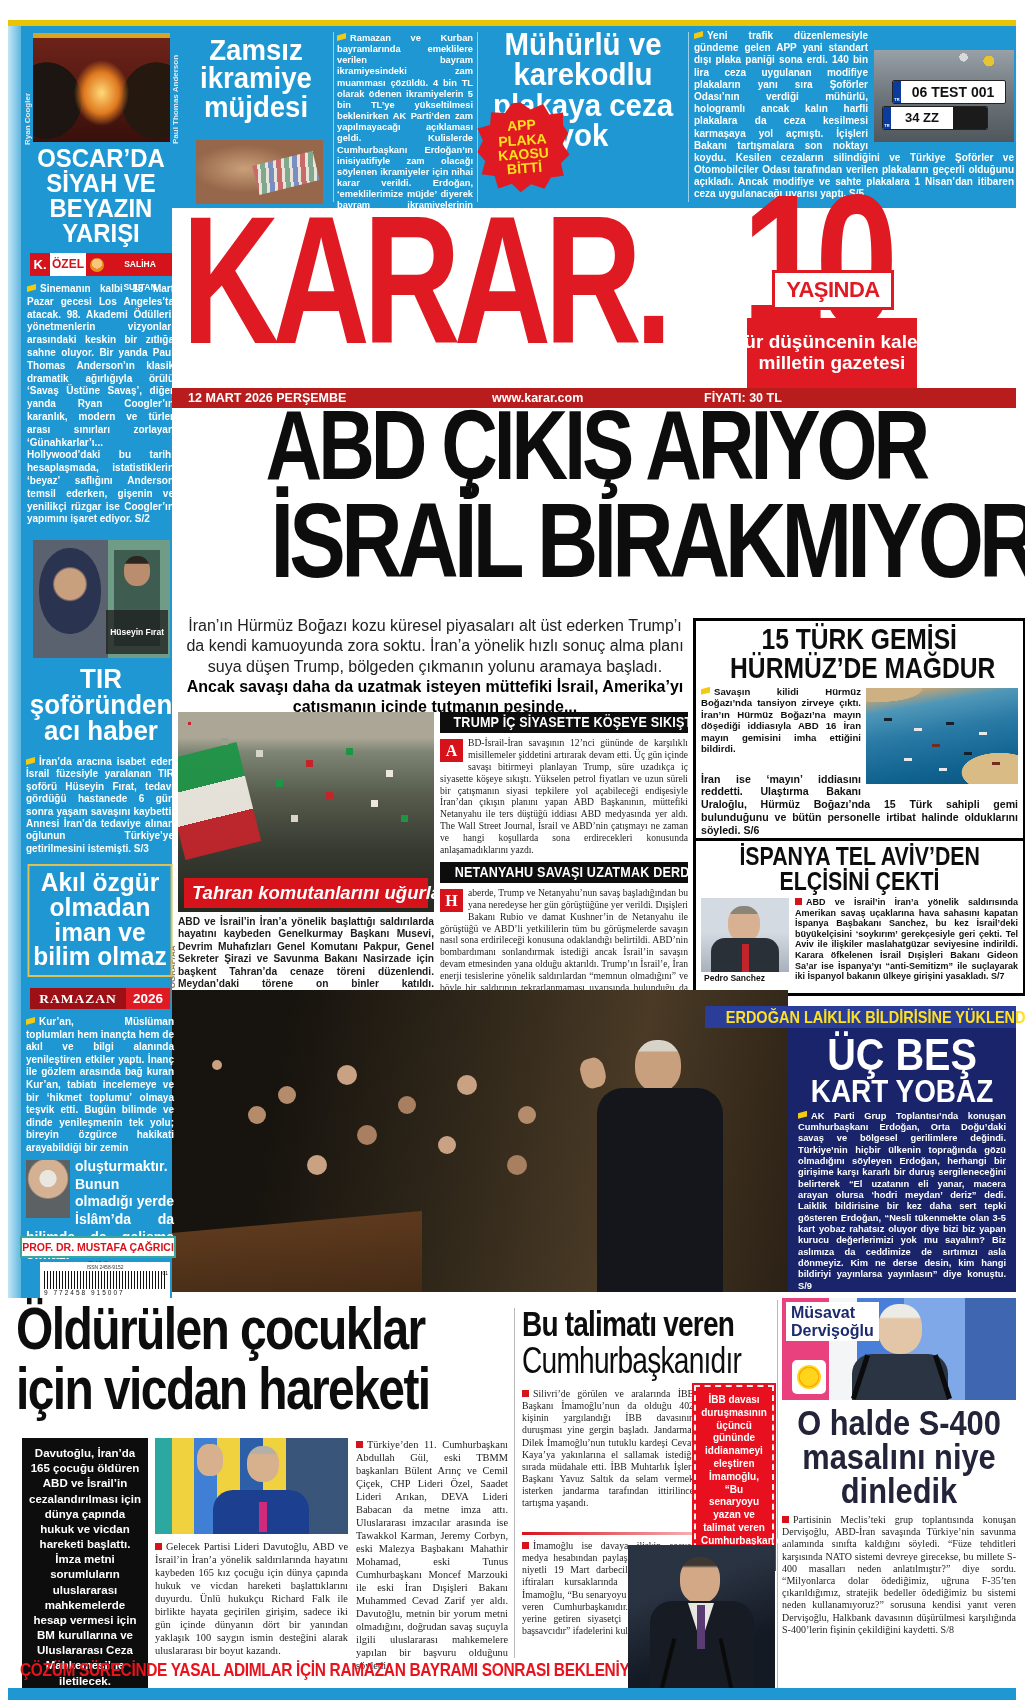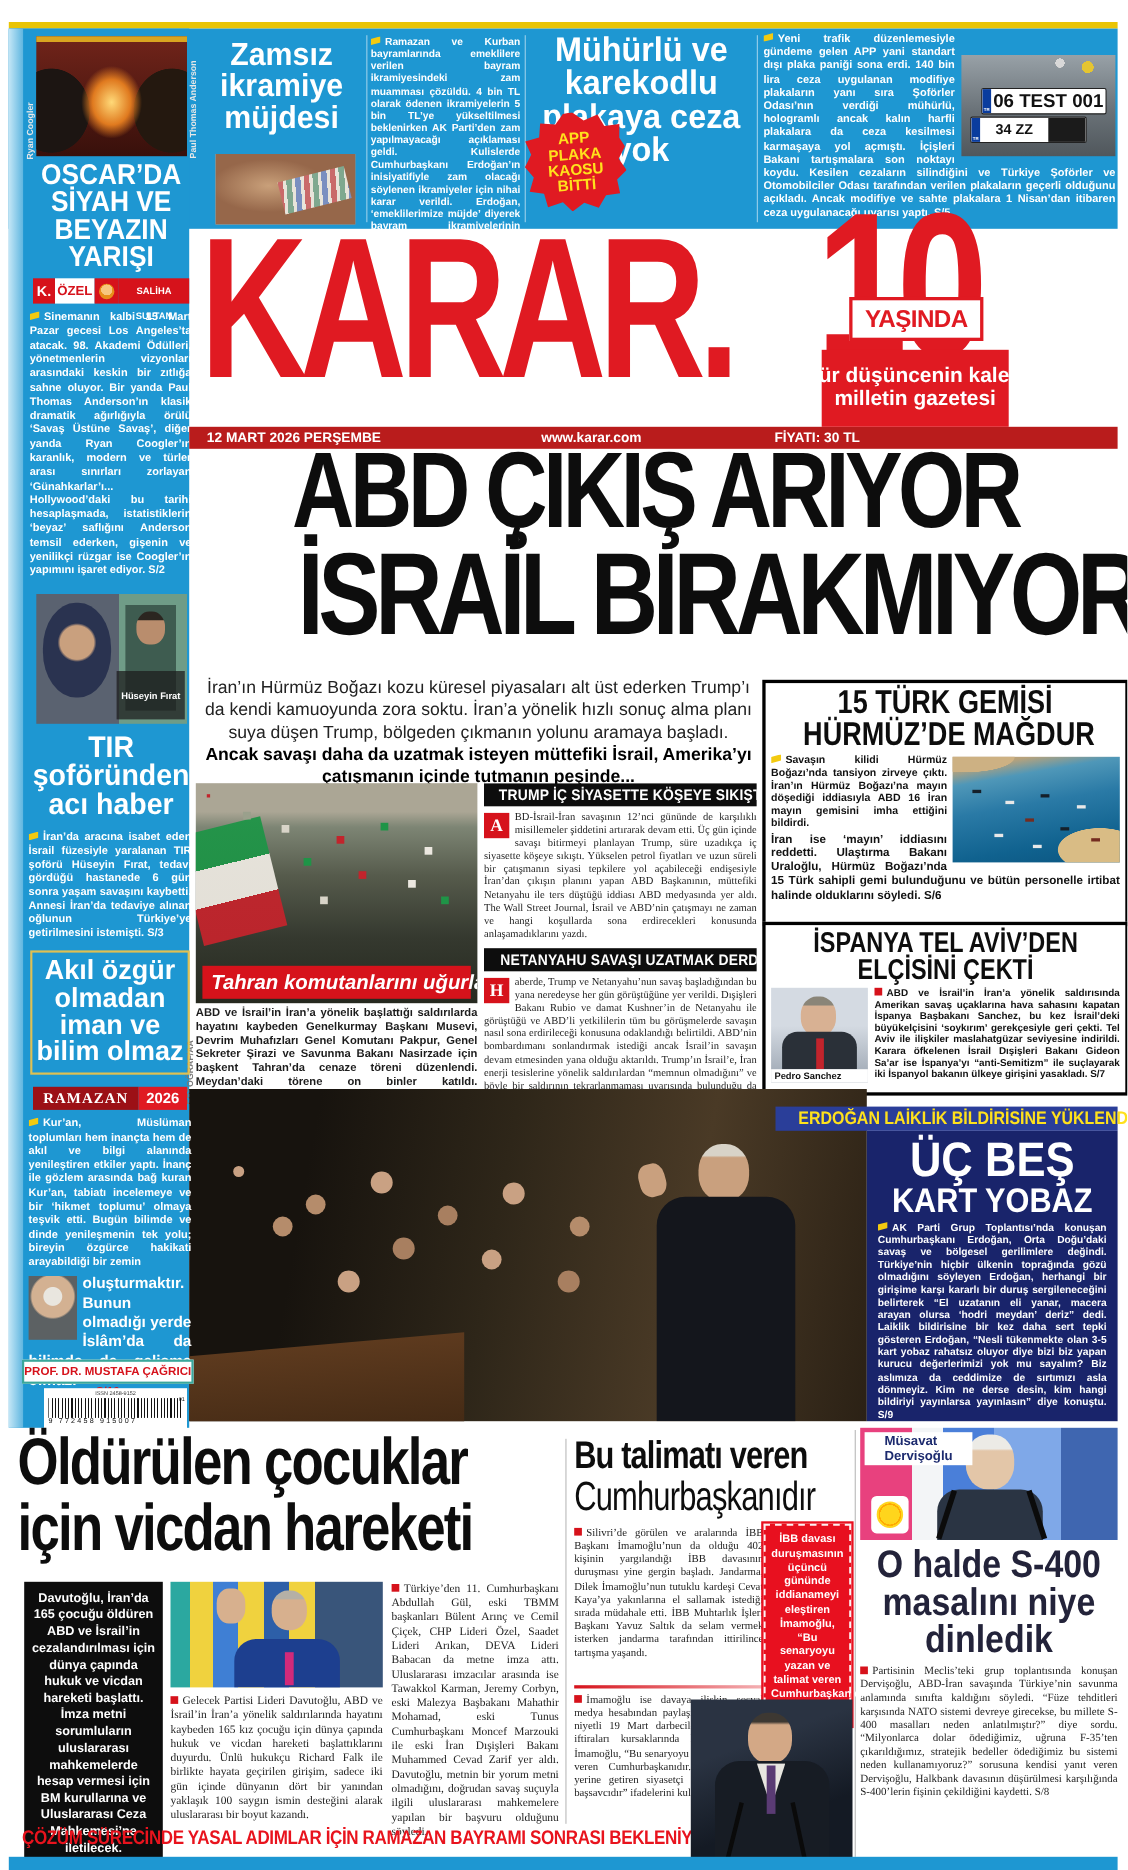--- a/index.html
+++ b/index.html
@@ -65,21 +65,21 @@
          color:#ffe11c;font-weight:900;font-size:14px;line-height:1.02;transform:rotate(-4deg);text-align:center;}
   #plaka-body{left:694px;top:30px;width:320px;color:#fff;font-weight:700;font-size:10px;line-height:1.22;}
   #plate-ph{float:right;width:140px;height:92px;margin:20px 0 2px 6px;position:relative;background:
     radial-gradient(circle 9px at 82% 12%,#e5c531 0 60%,rgba(0,0,0,0) 61%),
     radial-gradient(circle 7px at 64% 8%,#d8d8d8 0 60%,rgba(0,0,0,0) 61%),
     linear-gradient(#98a1a7,#6a7278 55%,#50575c);}
   .plate{position:absolute;display:flex;align-items:stretch;background:#fff;border:1px solid #222;border-radius:2px;overflow:hidden;}
   .plate .eu{background:#0a3c9e;color:#fff;font-size:4px;width:8px;display:flex;align-items:flex-end;justify-content:center;}
   .plate .no{flex:1;color:#111;font-weight:900;text-align:center;}
   #plate1{left:18px;top:30px;width:112px;height:22px;}
-  #plate1 .no{font-size:17px;line-height:22px;}
+  #plate1 .no{font-size:14px;line-height:22px;}
   #plate2{left:8px;top:56px;width:104px;height:22px;}
   #plate2 .no{font-size:13px;line-height:22px;}
   #plate2 .blk{width:34px;background:#1b1b1b;}
 
   
   #logo{left:182px;top:206px;color:#e01a22;font-weight:900;font-size:182px;line-height:.82;
         letter-spacing:-9px;transform:scaleX(.74);transform-origin:left center;}
   #ten{left:742px;top:186px;color:#e01a22;font-weight:900;font-size:186px;line-height:.8;
        letter-spacing:-12px;transform:scaleX(.8);transform-origin:left center;z-index:2;}
   #yasinda{left:772px;top:270px;width:116px;height:34px;background:#fff;border:3px solid #e01a22;
@@ -128,21 +128,21 @@
   #gemi .boxh{font-size:30px;}
   #gemi-row{margin-top:3px;}
   #sea-ph{float:right;width:152px;height:96px;margin:2px 0 2px 5px;position:relative;background:
     radial-gradient(ellipse 55% 45% at 88% 88%,#d9bc85 0 45%,rgba(0,0,0,0) 46%),
     radial-gradient(ellipse 60% 30% at 8% 0%,#cdb183 0 48%,rgba(0,0,0,0) 49%),
     linear-gradient(170deg,#b8a27b 0 10%,#4f97b8 22%,#2a7aa6 45%,#10628f 78%,#0b5580);}
   #ships{position:absolute;left:18px;top:30px;width:8px;height:3px;background:#15202a;box-shadow:
     30px 10px 0 #e8e8e8,62px 4px 0 #15202a,95px 14px 0 #e8e8e8,48px 26px 0 #742c20,80px 34px 0 #15202a,
     20px 40px 0 #e8e8e8,108px 44px 0 #742c20,55px 50px 0 #e8e8e8;}
   #gemi-t1{font-size:9.6px;font-weight:700;color:#111;line-height:1.2;text-align:justify;}
-  #gemi-t2{clear:none;font-size:10.6px;font-weight:800;color:#111;line-height:1.2;text-align:justify;margin-top:2px;}
+  #gemi-t2{clear:none;font-size:10.6px;font-weight:800;color:#111;line-height:1.2;text-align:justify;margin-top:18px;}
   #isp{left:693px;top:838px;width:317px;height:146px;padding:3px 5px;}
   #isp .boxh{font-size:26px;}
   #sanchez{float:left;width:88px;height:86px;margin:3px 6px 0 0;position:relative;background:
     linear-gradient(#d4dae2 0 40%,#9aa4b0);}
   #sanchez .head{position:absolute;left:27px;top:8px;width:32px;height:36px;border-radius:45%;
     background:linear-gradient(#8a8578 0 22%,#d8b193 23%);}
   #sanchez .suit{position:absolute;left:10px;bottom:12px;width:68px;height:34px;border-radius:14px 14px 0 0;
     background:#2a3038;}
   #sanchez .tie{position:absolute;left:41px;bottom:12px;width:7px;height:28px;background:#c2242c;}
   #sanchez .cap{position:absolute;left:0;right:0;bottom:0;height:12px;background:#fff;color:#111;
@@ -238,21 +238,21 @@
     background:linear-gradient(#3d3832 0 18%,#d3a886 24%);}
   #imam-ph .suit{position:absolute;left:22px;top:56px;width:104px;height:92px;border-radius:22px 22px 0 0;background:#171c24;}
   #imam-ph .shirt{position:absolute;left:60px;top:58px;width:26px;height:40px;background:#e8e6e0;
     clip-path:polygon(0 0,100% 0,50% 100%);}
   #imam-ph .tie{position:absolute;left:69px;top:60px;width:8px;height:44px;background:#5a3b74;}
   #imam-ph .mic1,#imam-ph .mic2{position:absolute;bottom:0;width:4px;height:52px;background:#0a0a0a;transform:rotate(14deg);}
   #imam-ph .mic1{left:38px;}#imam-ph .mic2{left:96px;transform:rotate(-12deg);}
   #dervis-ph{left:782px;top:1298px;width:234px;height:102px;background:
     linear-gradient(90deg,#e8417e 0 20%,#f3f5f7 20% 32%,#4a7fd9 32% 52%,#7fa8e8 52% 78%,#3f66b0 78%);}
   #dlabel{position:absolute;left:4px;top:4px;background:#fff;color:#1c2a6e;font-weight:900;
-    font-size:12px;line-height:1.1;padding:2px 18px;}
+    font-size:16px;line-height:1.1;padding:2px 5px;}
   #sunbox{position:absolute;left:10px;bottom:6px;width:34px;height:34px;background:#fff;border-radius:5px;}
   #sunbox i{position:absolute;left:5px;top:5px;width:24px;height:24px;border-radius:50%;
     background:radial-gradient(circle,#ffd51c 0 52%,#ffaa00 53% 60%,#ffd51c 61%);}
   #dervis-ph .head{position:absolute;left:96px;top:6px;width:44px;height:50px;border-radius:45%;
     background:linear-gradient(#ecebe6 0 26%,#e3c6a8 30%);}
   #dervis-ph .suit{position:absolute;left:70px;top:56px;width:96px;height:46px;border-radius:20px 20px 0 0;background:#2a3443;}
   #dervis-ph .micL,#dervis-ph .micR{position:absolute;top:56px;width:5px;height:46px;background:#0b0b0b;}
   #dervis-ph .micL{left:76px;transform:rotate(18deg);}
   #dervis-ph .micR{left:158px;transform:rotate(-18deg);}
   #s4-h{left:782px;top:1406px;width:234px;text-align:center;color:#23233a;font-weight:900;

